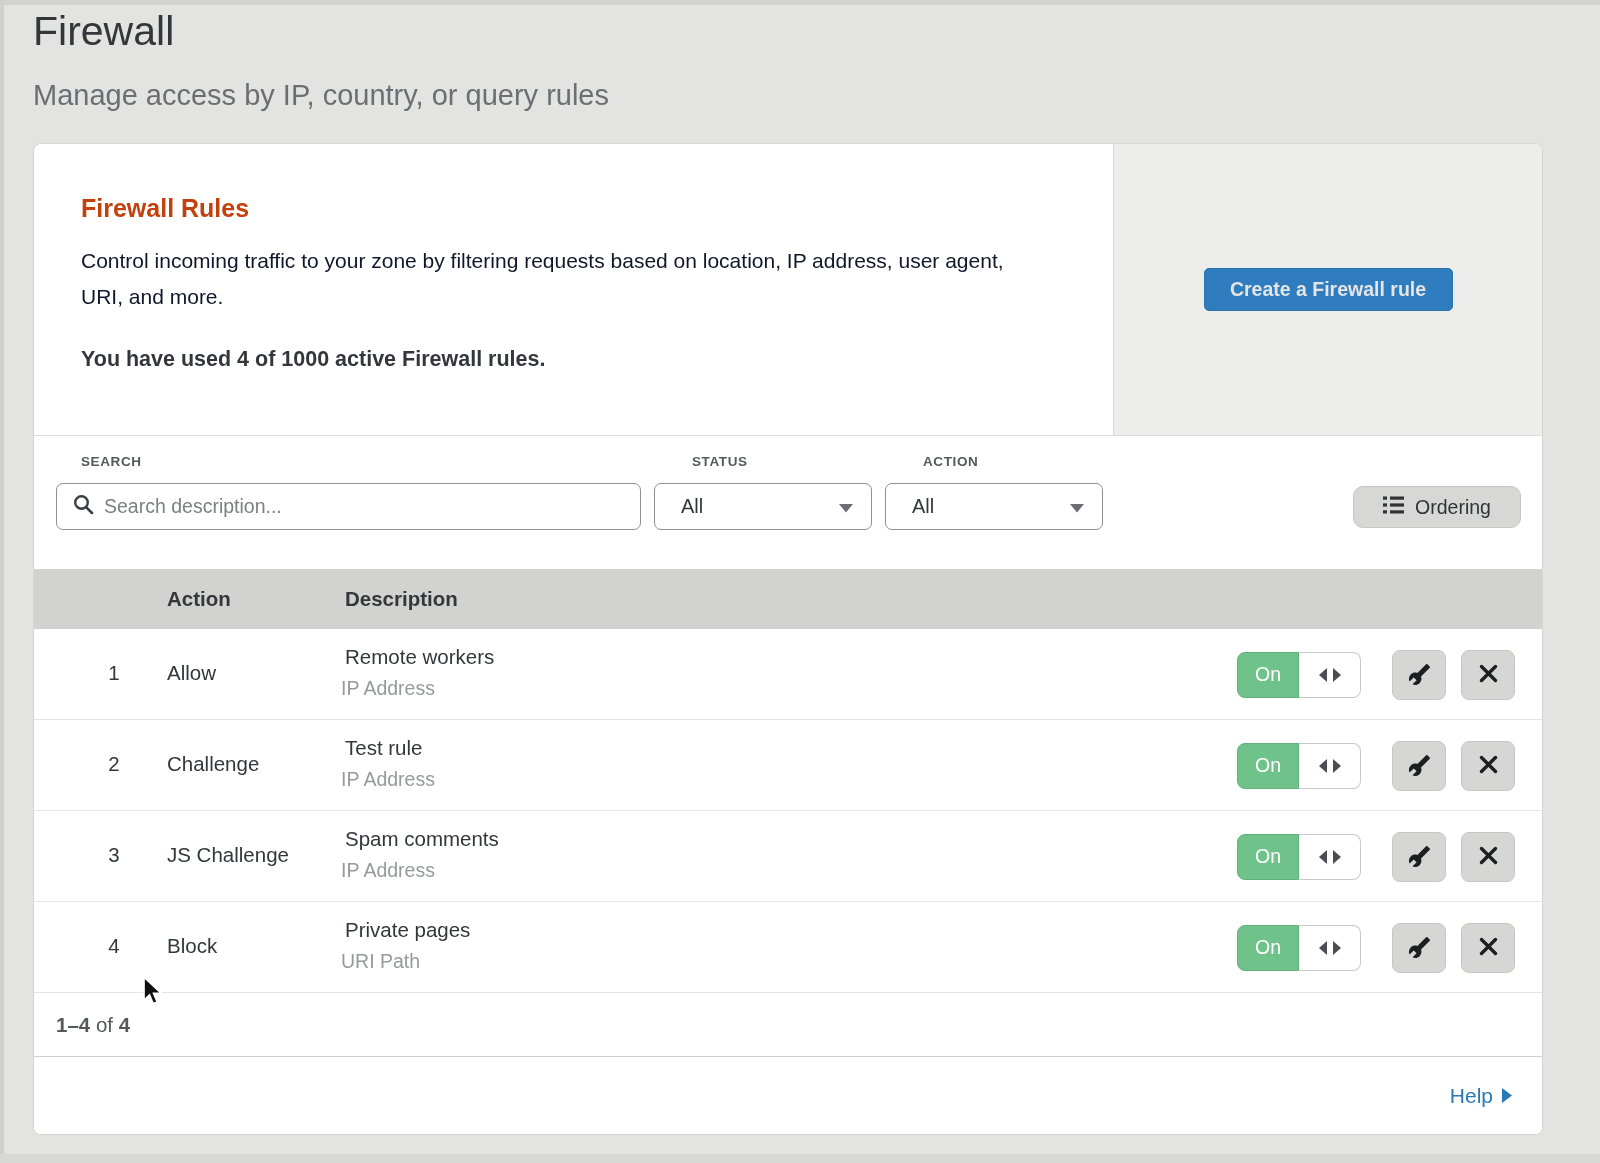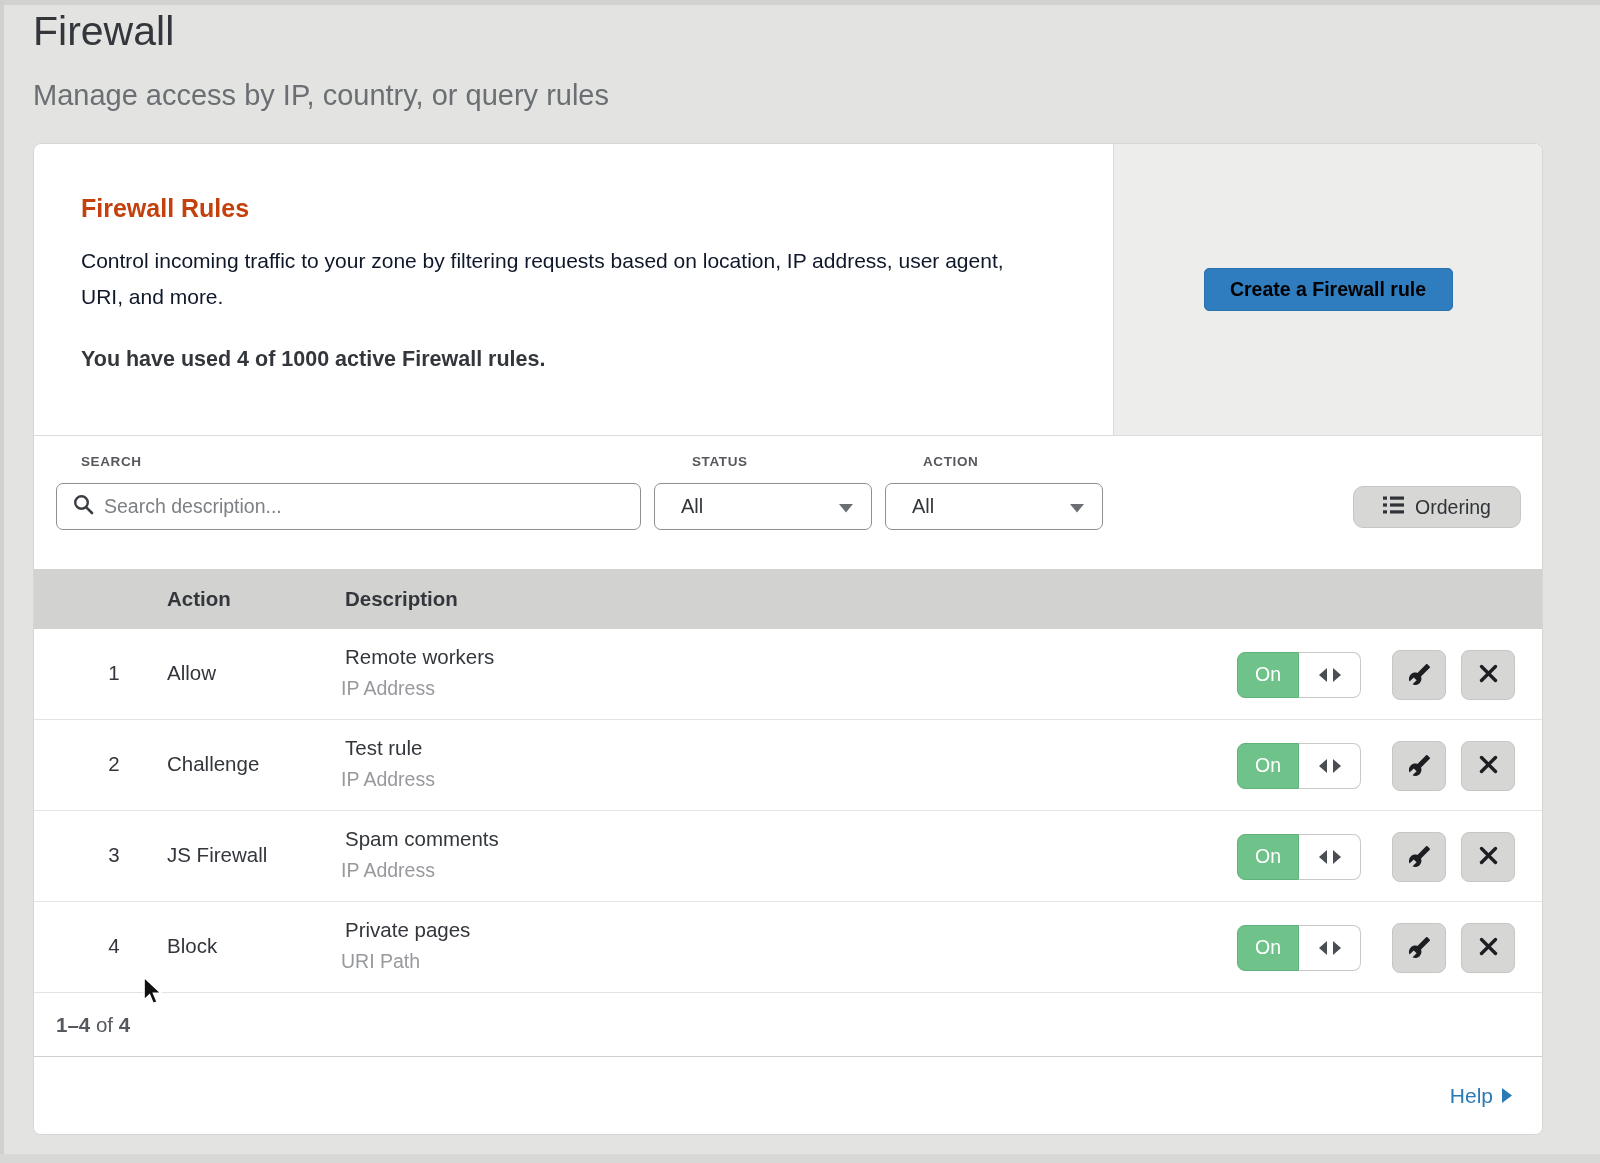--- a/index.html
+++ b/index.html
@@ -19,21 +19,21 @@
 
   
   .top-section { display:flex; height:292px; border-bottom:1px solid #dcdcda; }
   .top-left { width:1079px; padding:0 0 0 47px; }
   .top-left h2 { margin-top:50px; font-size:25px; font-weight:700; color:#c2410c; }
   .top-left .desc { margin-top:20px; width:945px; font-size:21px; line-height:36px; color:#0f172a; }
   .top-left .usage { margin-top:32px; font-size:21.5px; font-weight:700; color:#33373c; }
   .top-right { flex:1; background:#ededeb; border-left:1px solid #dadad8;
                display:flex; align-items:center; justify-content:center; }
   .create-btn { width:249px; height:43px; background:#2f7cbf; border:1px solid #2a71af; border-radius:5px;
-                color:#000000; font-size:19.5px; font-weight:700; font-family:inherit; cursor:pointer; }
+                color:#e5e5e5; font-size:19.5px; font-weight:700; font-family:inherit; cursor:pointer; }
 
   
   .filter-section { position:relative; height:133px; background:#fff; }
   .filter-label { position:absolute; font-size:13.5px; font-weight:700; letter-spacing:.6px; color:#56585c; top:18px;margin-left:24px; }
   .search-label { left:23px; }
   .status-label { left:634px; }
   .action-label { left:865px; }
   .search-box { position:absolute; left:22px; top:47px; width:585px; height:47px;
                 border:1.5px solid #8f8f8d; border-radius:7px; background:#fff;
                 display:flex; align-items:center; padding-left:16px; }
@@ -225,21 +225,21 @@
                     <line x1="16.5" y1="2.5" x2="2.5" y2="16.5"></line>
                   </g>
                 </svg>
             </span>
           </button>
         </div>
       </div>
 
       <div class="row">
         <span class="num">3</span>
-        <span class="act">JS Firewall</span>
+        <span class="act">JS Challenge</span>
         <div class="desc-title">Spam comments</div>
         <div class="desc-sub">IP Address</div>
         <div class="controls">
           <div class="toggle">
             <span class="toggle-on">On</span>
             <span class="toggle-handle">
               <svg width="22" height="14" viewBox="0 0 22 14">
                   <polygon points="8,0 8,14 0,7" fill="#4a4d52"></polygon>
                   <polygon points="14,0 22,7 14,14" fill="#4a4d52"></polygon>
                 </svg>

